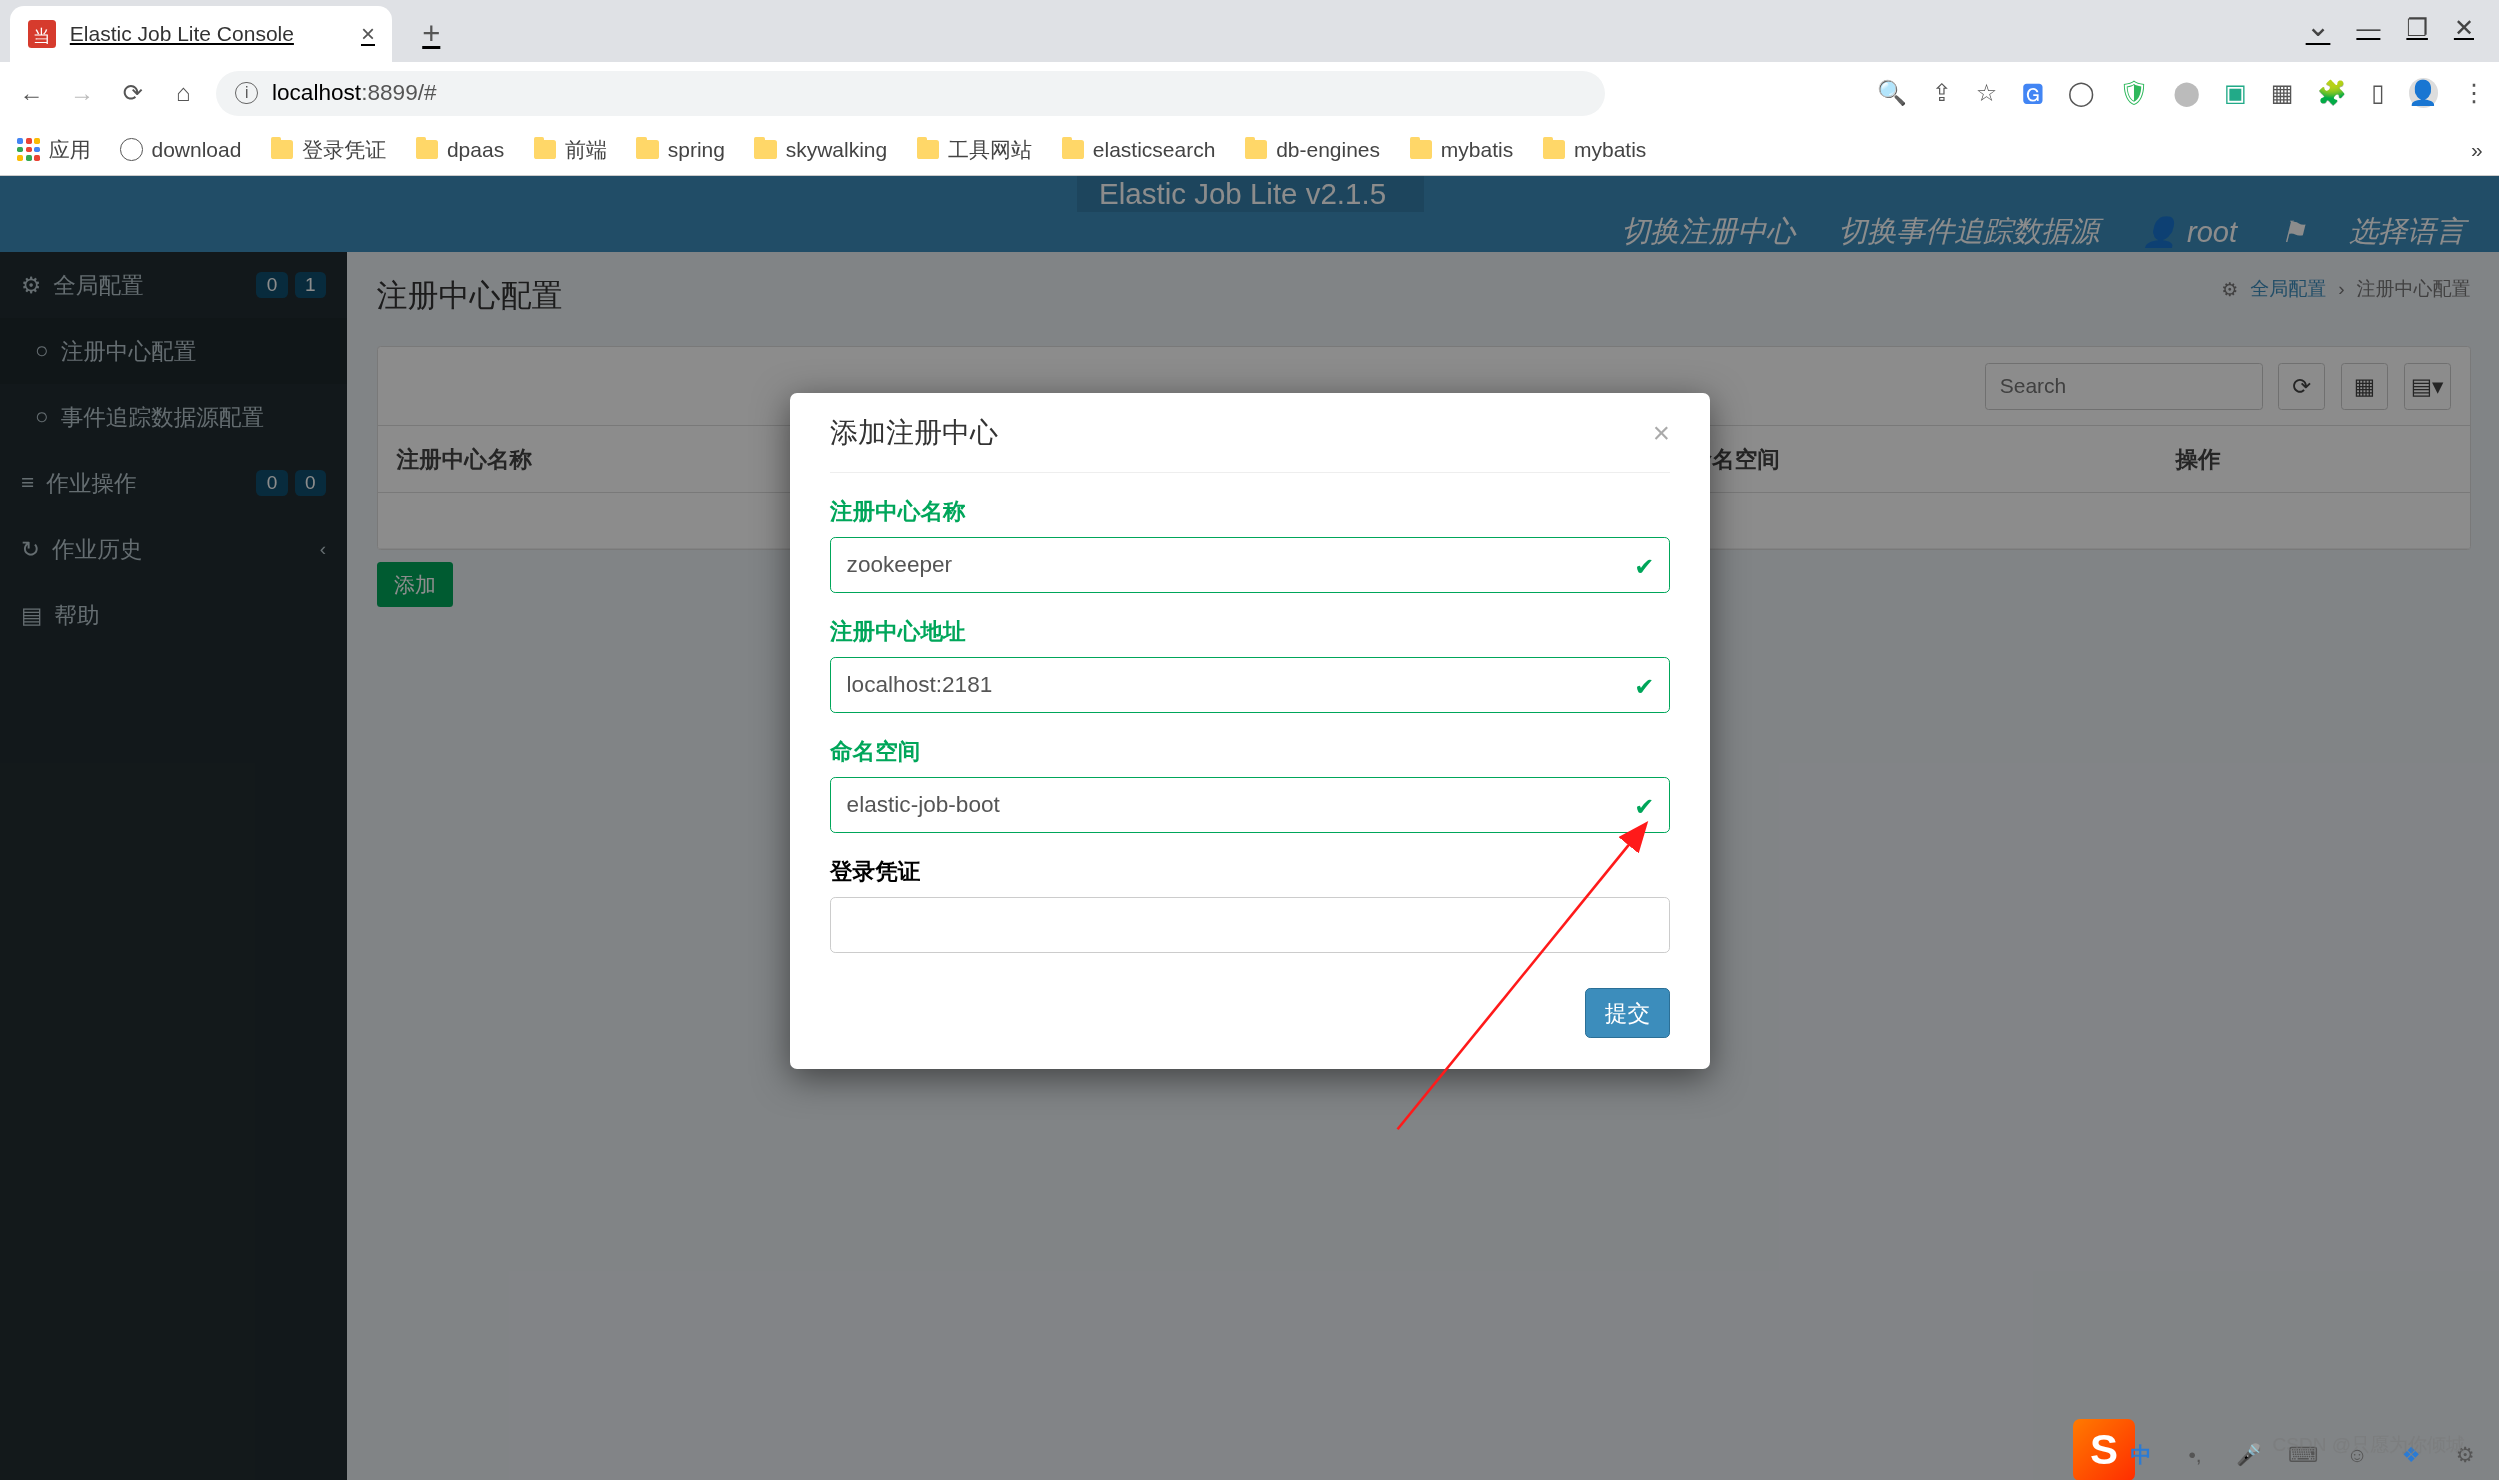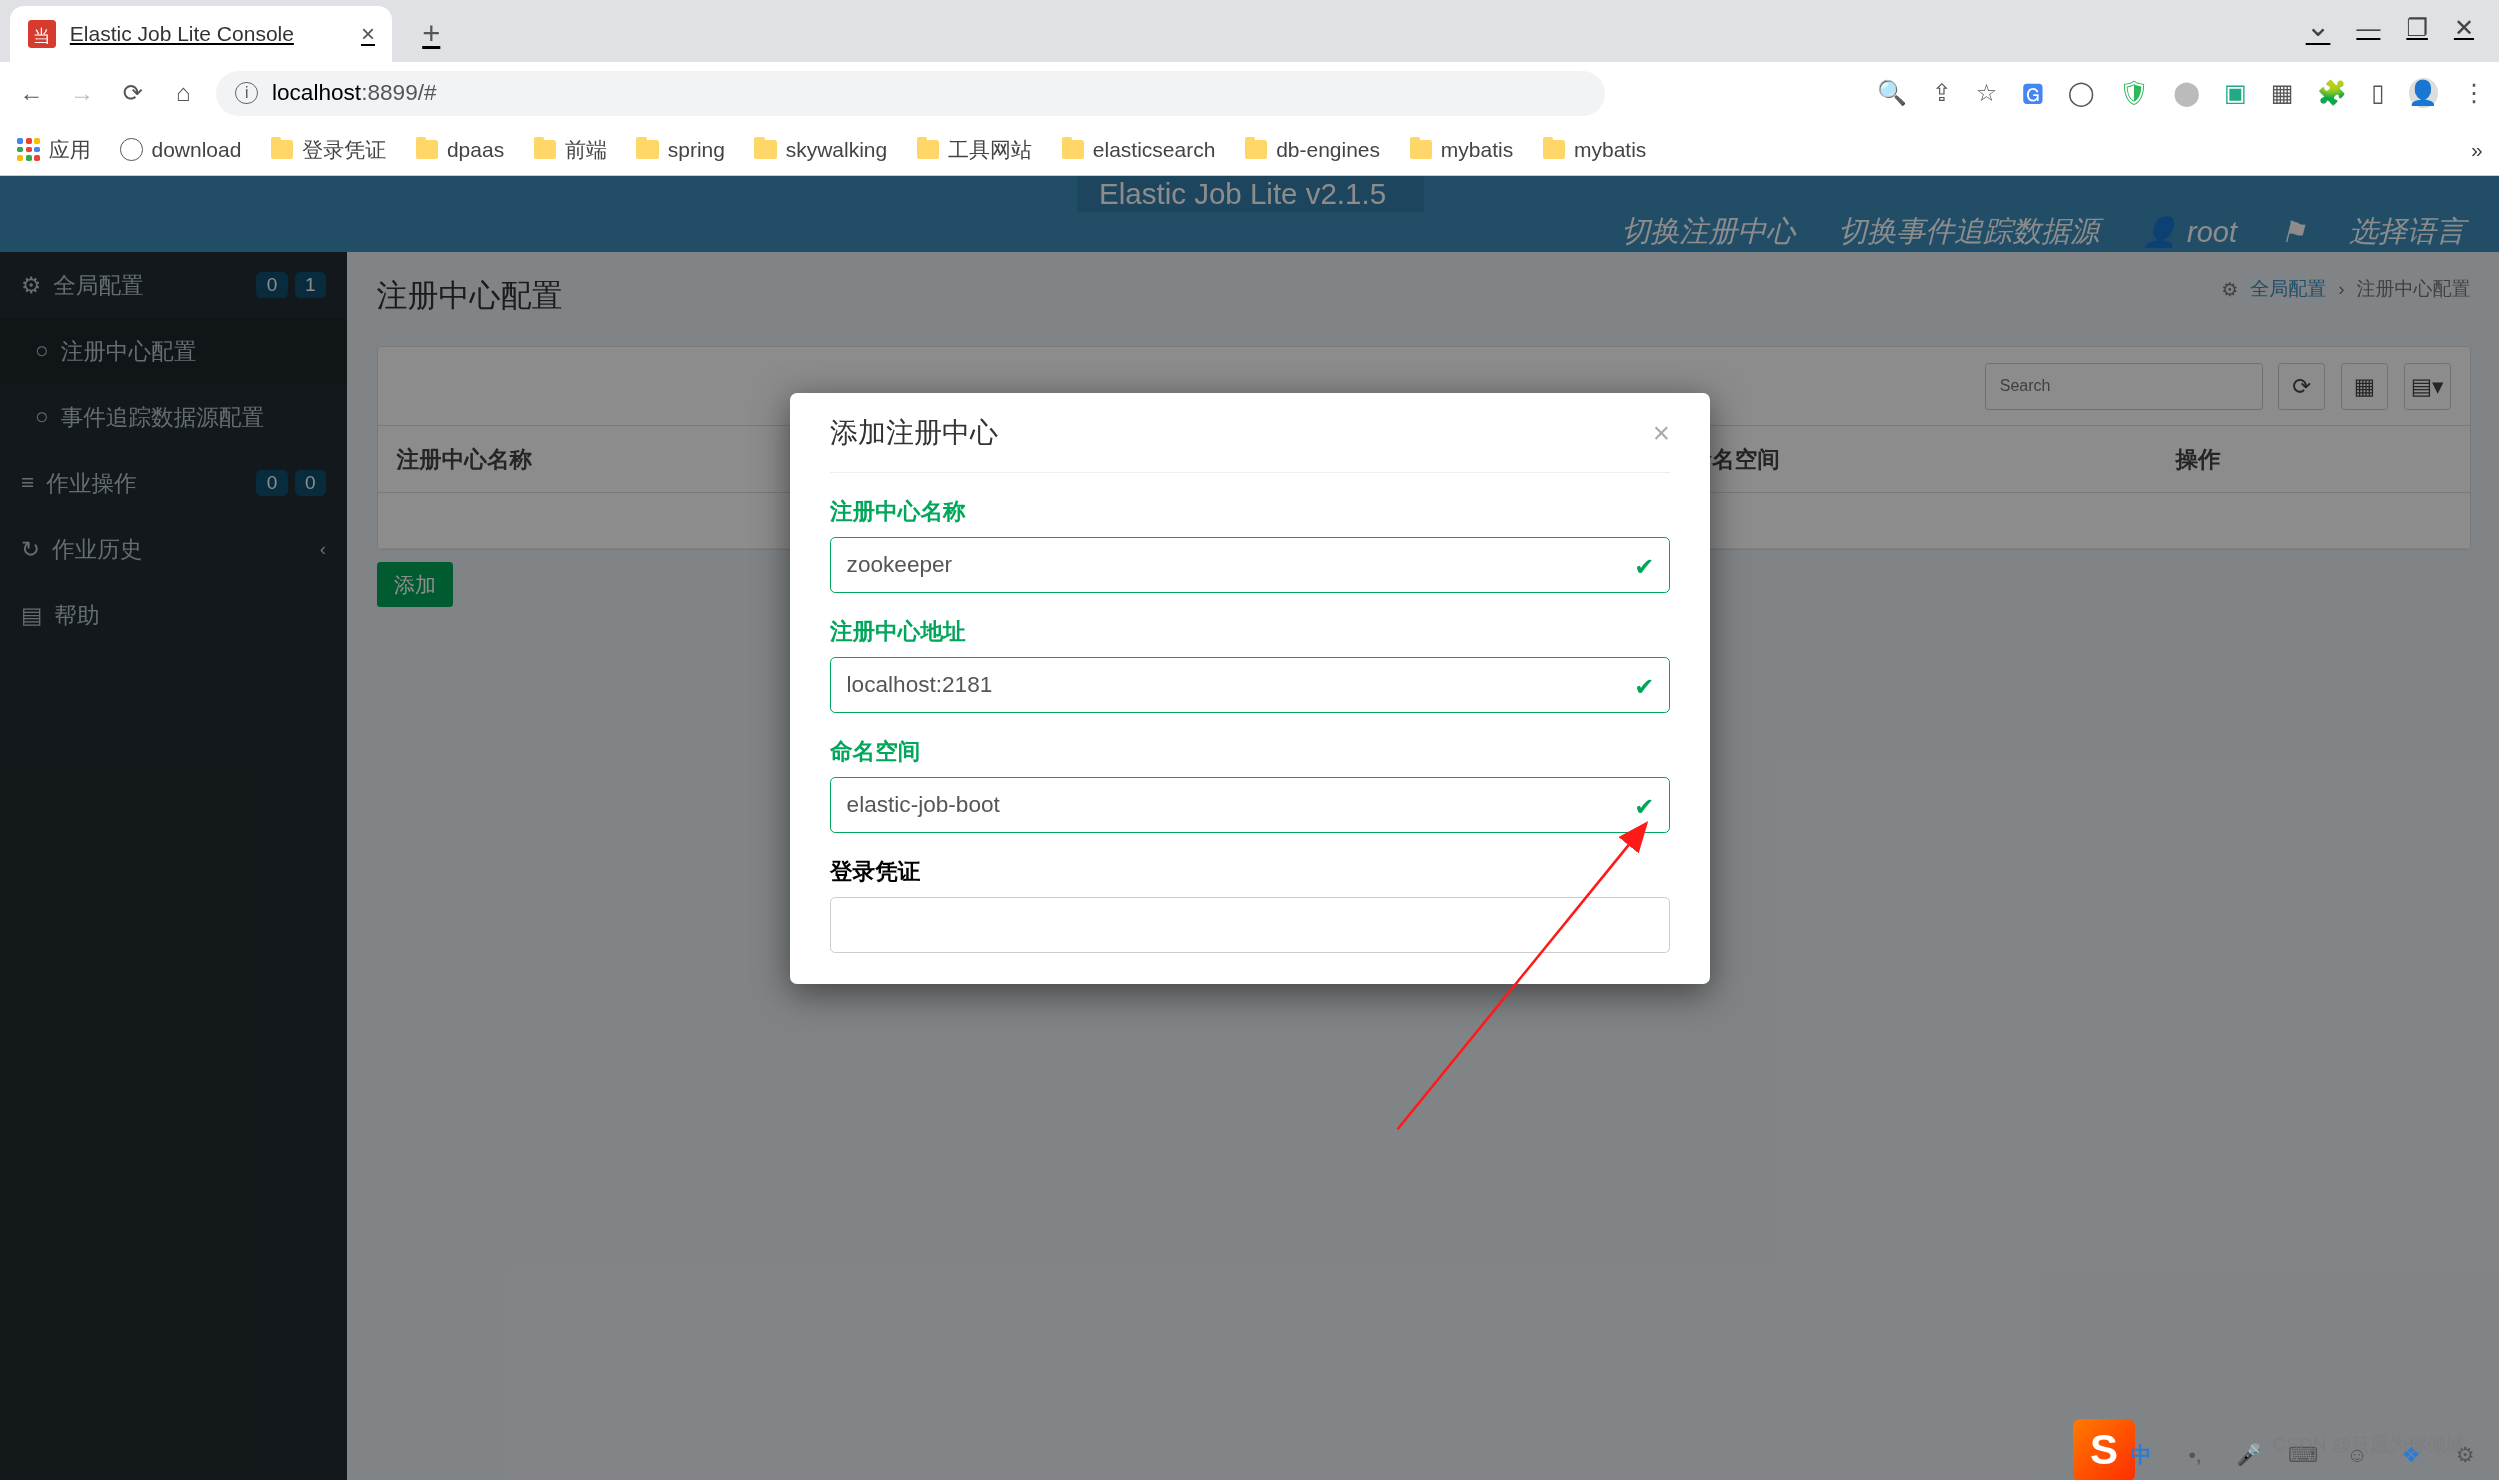--- a/index.html
+++ b/index.html
@@ -51,21 +51,21 @@
   .side-row.active{background:#1e282c;}
   .side-row .badges{margin-left:auto;display:flex;gap:7px;}
   .badge{background:#0f4f6f;color:#fff;font-size:19px;border-radius:5.2px;padding:1.7px 10.4px;}
   .side-row .chev{margin-left:auto;font-size:19px;}
   .content { flex:1; position:relative; padding:22.6px 29.5px 0 29.5px; }
   .content h1{font-size:31px;font-weight:500;color:#333;}
   .breadcrumb{position:absolute;right:29.5px;top:24px;font-size:19px;color:#777;display:flex;gap:12px;align-items:center;}
   .breadcrumb a{color:#3c8dbc;}
   .panel{margin-top:29.5px;background:#fff;border:0.9px solid #ddd;border-radius:3.5px;}
   .panel .tool-row{display:flex;justify-content:flex-end;gap:15.6px;padding:15.6px 19px;}
-  .tool-input{width:278px;height:47px;border:0.9px solid #ccc;border-radius:3.5px;padding:0 14px;font-size:16px;color:#3b82f6;}
+  .tool-input{width:278px;height:47px;border:0.9px solid #ccc;border-radius:3.5px;padding:0 14px;font-size:21px;color:#3b82f6;}
   .tool-btn{width:47px;height:47px;border:0.9px solid #ccc;border-radius:3.5px;display:flex;align-items:center;justify-content:center;font-size:22.6px;color:#444;background:#fff;}
   .table-head{display:flex;border-top:1.7px solid #ddd;border-bottom:1.7px solid #ddd;font-weight:bold;font-size:22.6px;color:#444;}
   .th{padding:17.4px 19px;}
   .th1{flex:0 0 1293px;}
   .th2{flex:0 0 486px;}
   .th3{flex:1;}
   .table-body{height:56px;border-bottom:0.9px solid #eee;}
   .add-row{padding:12px 0;}
   .btn-add{background:#00a65a;color:#fff;border:none;font-size:21px;padding:8.7px 17.4px;border-radius:3.5px;}
   .footer{position:absolute;left:0;right:0;bottom:0;height:78px;background:#fff;border-top:0.9px solid #ddd;display:flex;align-items:center;padding:0 26px;font-size:22.6px;color:#555;}
@@ -312,20 +312,23 @@
     <div class="m-field">
       <input class="m-input" value="elastic-job-boot" style="">
       <span class="m-check">✔</span>
     </div>
 
     <div class="m-label">登录凭证</div>
     <div class="m-field">
       <input class="m-input plain" value="" style="">
     </div>
 
+    <div class="m-foot">
+      <button class="btn-submit">提交</button>
+    </div>
   </div>
 
   <svg class="arrow-svg" width="920" height="781" viewBox="0 0 1060 900">
     <defs>
         <marker id="ah" markerWidth="14" markerHeight="14" refX="2" refY="5" orient="auto">
       <path d="M0,0 L0,10 L12,5 z" fill="#ff1a1a"></path>
         </marker>
       </defs>
     <line x1="700" y1="830" x2="970" y2="498" stroke="#ff1a1a" stroke-width="3" marker-end="url(#ah)"></line>
   </svg>

